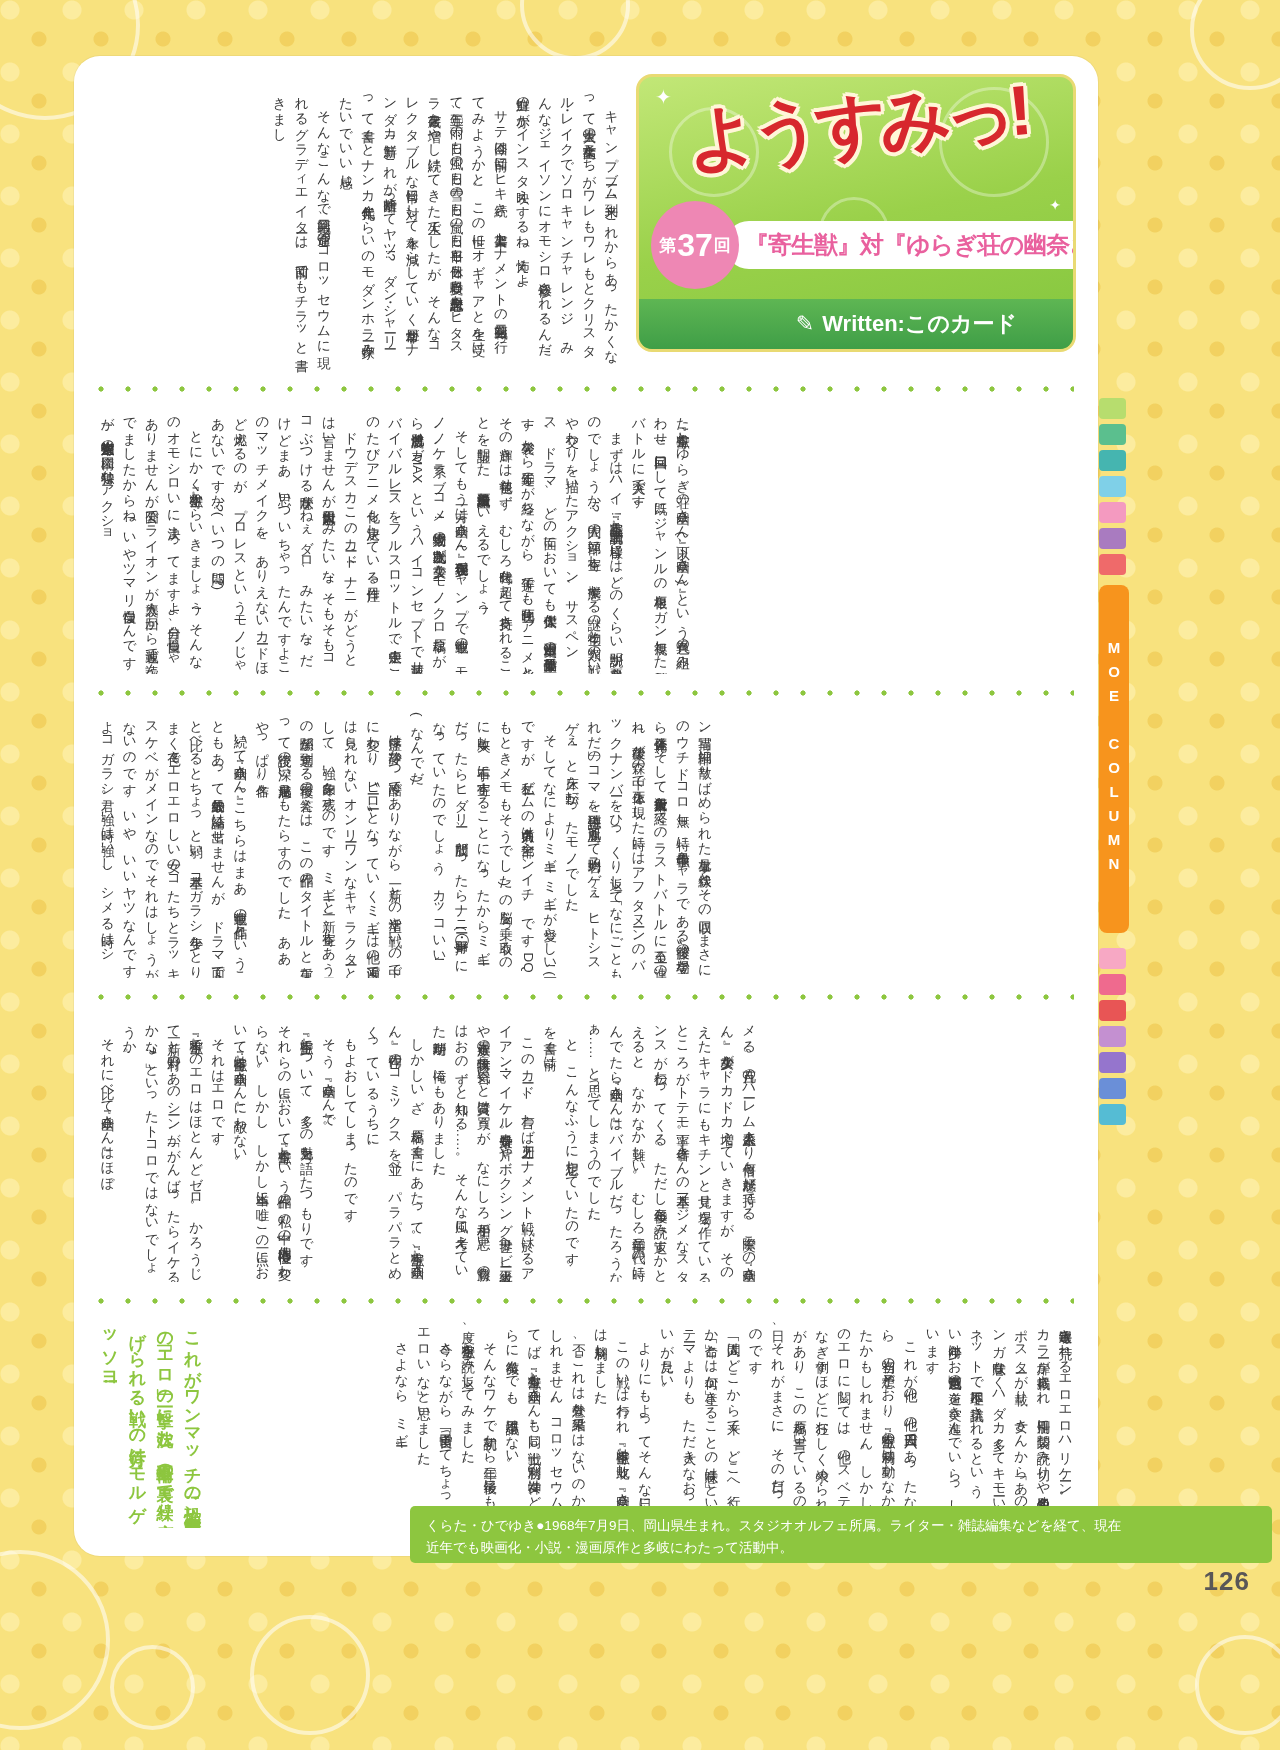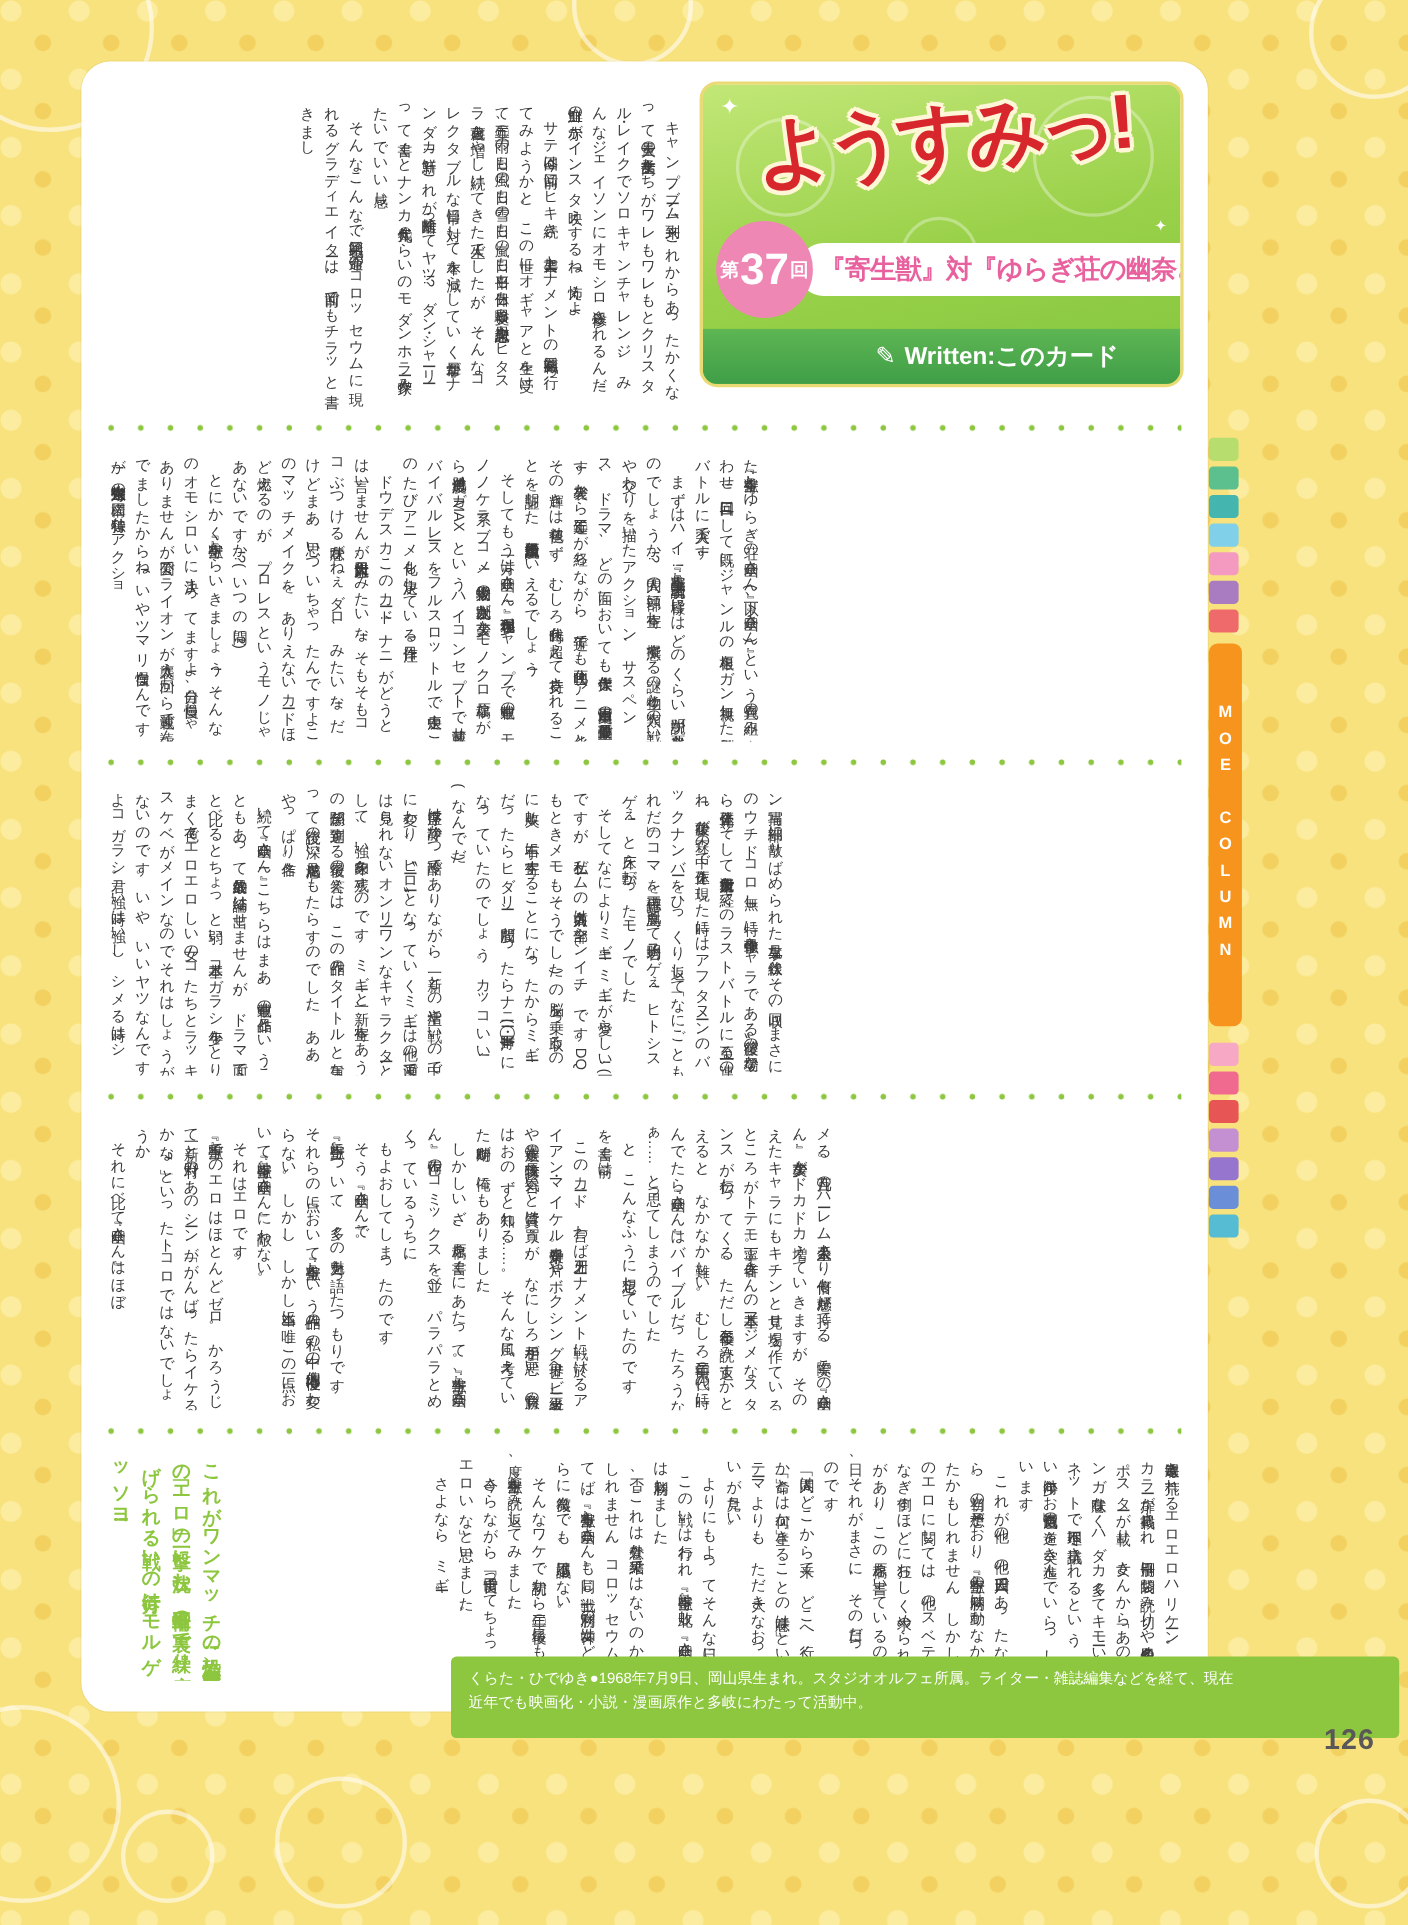--- a/index.html
+++ b/index.html
@@ -42,21 +42,21 @@
     text-shadow:-3px -3px 0 #fff6d8, 3px -3px 0 #fff6d8, -3px 3px 0 #fff6d8,
                  3px 3px 0 #fff6d8, 0 4px 0 #fff6d8, 4px 0 0 #fff6d8,
                  -4px 0 0 #fff6d8, 0 -4px 0 #fff6d8; }
   .sparkle { position:absolute; color:#ffffff; }
   .badge-row { position:absolute; left:12px; right:12px; bottom:60px;
     display:flex; align-items:center; }
   .round-badge { width:88px; height:88px; border-radius:50%; background:#ee87b4;
     color:#fff; font-weight:bold; display:flex; align-items:center;
     justify-content:center; z-index:2; flex:0 0 auto; }
   .round-badge .small { font-size:17px; }
-  .round-badge .big { font-size:40px; line-height:1; padding:0 1px; }
+  .round-badge .big { font-size:32px; line-height:1; padding:0 1px; }
   .match-pill { flex:1; margin-left:-14px; background:#ffffff; border-radius:24px;
     padding:8px 8px 8px 20px; color:#e9609e; font-weight:bold; font-size:24px;
     letter-spacing:-1px; text-align:center; white-space:nowrap; z-index:1; }
   .written-strip { position:absolute; left:0; right:0; bottom:0; height:50px;
     background:linear-gradient(#5eb653,#3f9e47); color:#ffffff; font-weight:bold;
     font-size:22px; display:flex; align-items:center; justify-content:flex-end;
     padding-right:56px; gap:8px; }
 
   .dots-sep { height:6px; margin:16px 2px;
     background-image:radial-gradient(circle at 3px 3px,#8dc63f 2.3px,transparent 2.9px);
@@ -74,21 +74,21 @@
   .side-tabs-top { top:398px; }
   .side-tabs-bottom { top:948px; }
   .tab-strip { width:27px; height:21px; border-radius:4px; }
   .moe-tab { position:absolute; left:1099px; top:585px; width:30px; height:348px;
     background:#f7941d; border-radius:8px; color:#ffffff; font-weight:bold;
     display:flex; align-items:center; justify-content:center;
     writing-mode:vertical-rl; text-orientation:upright; letter-spacing:7px;
     font-size:15px; }
 
   
-  .bio-bar { position:absolute; left:410px; top:1506px; width:862px; height:74px;
+  .bio-bar { position:absolute; left:410px; top:1506px; width:862px; height:57px;
     background:#8dc63f; border-radius:5px; color:#ffffff; font-size:13.5px;
     line-height:1.6; padding:9px 16px; }
   .page-number { position:absolute; right:30px; top:1566px; font-size:26px;
     font-weight:bold; color:#595757; letter-spacing:1px; }
 </style>
 </head>
 <body>
 
 <div class="bubble" style="left:-50px;top:-70px;width:190px;height:190px;"></div>
 <div class="bubble" style="left:520px;top:-50px;width:110px;height:110px;"></div>

